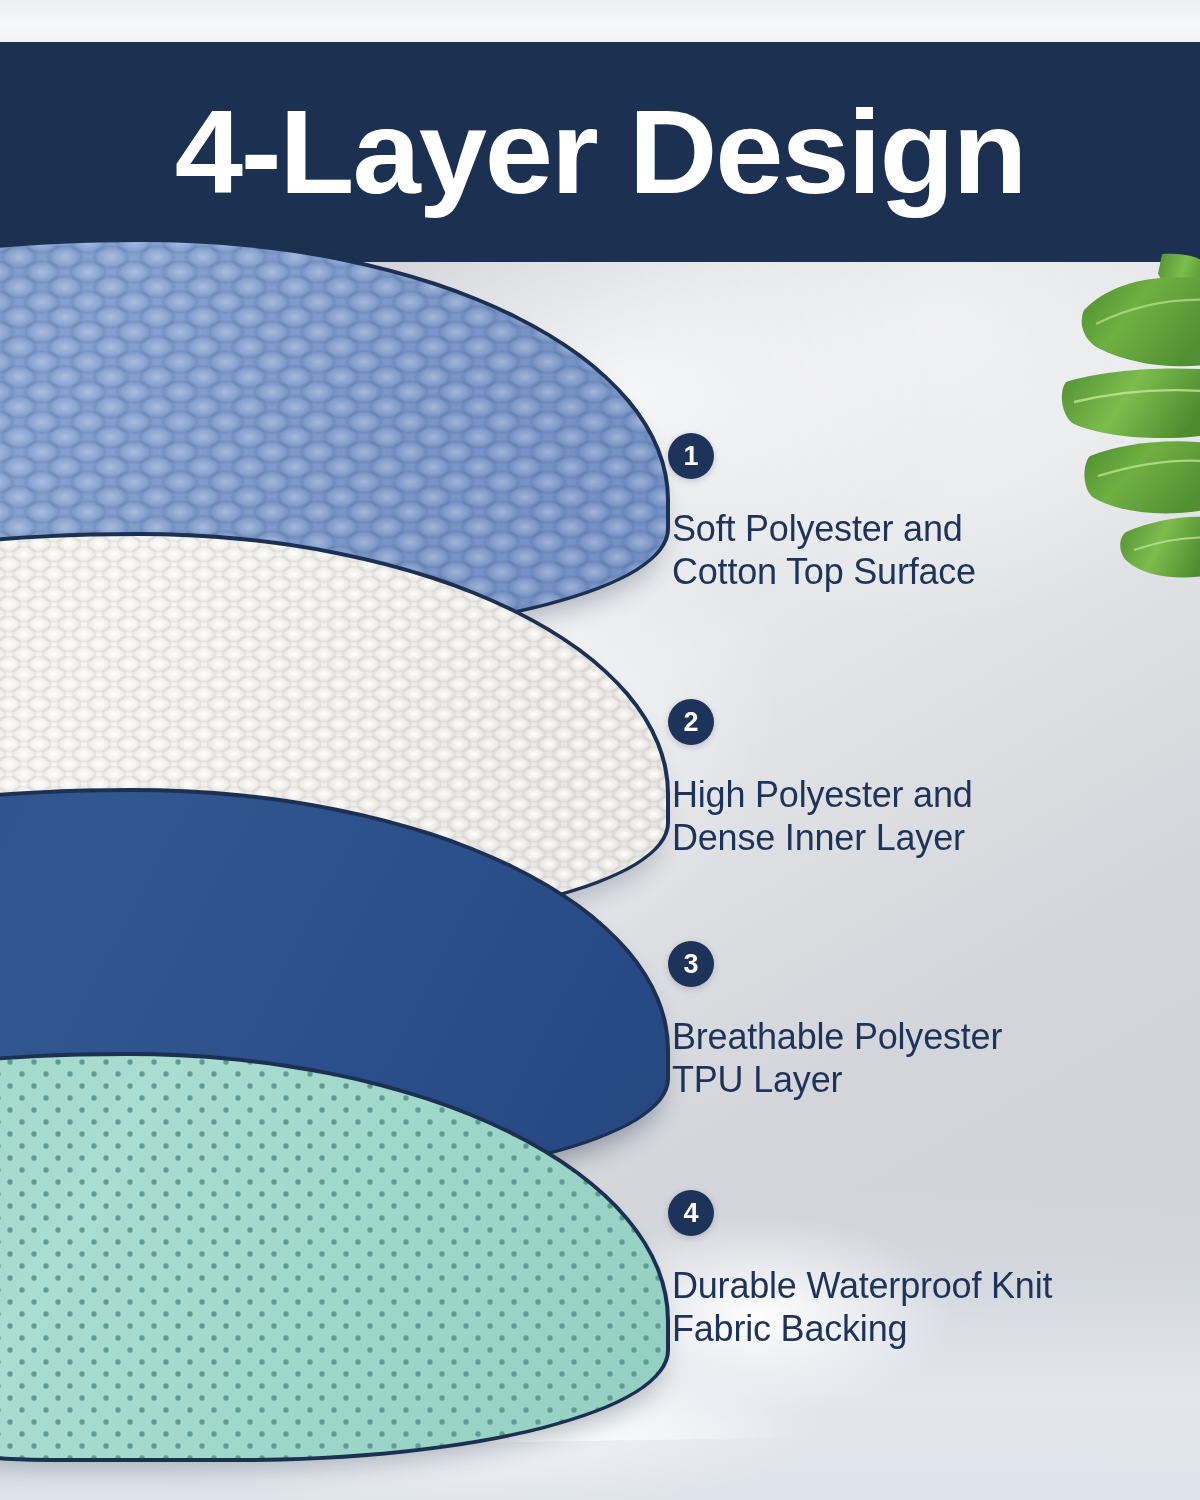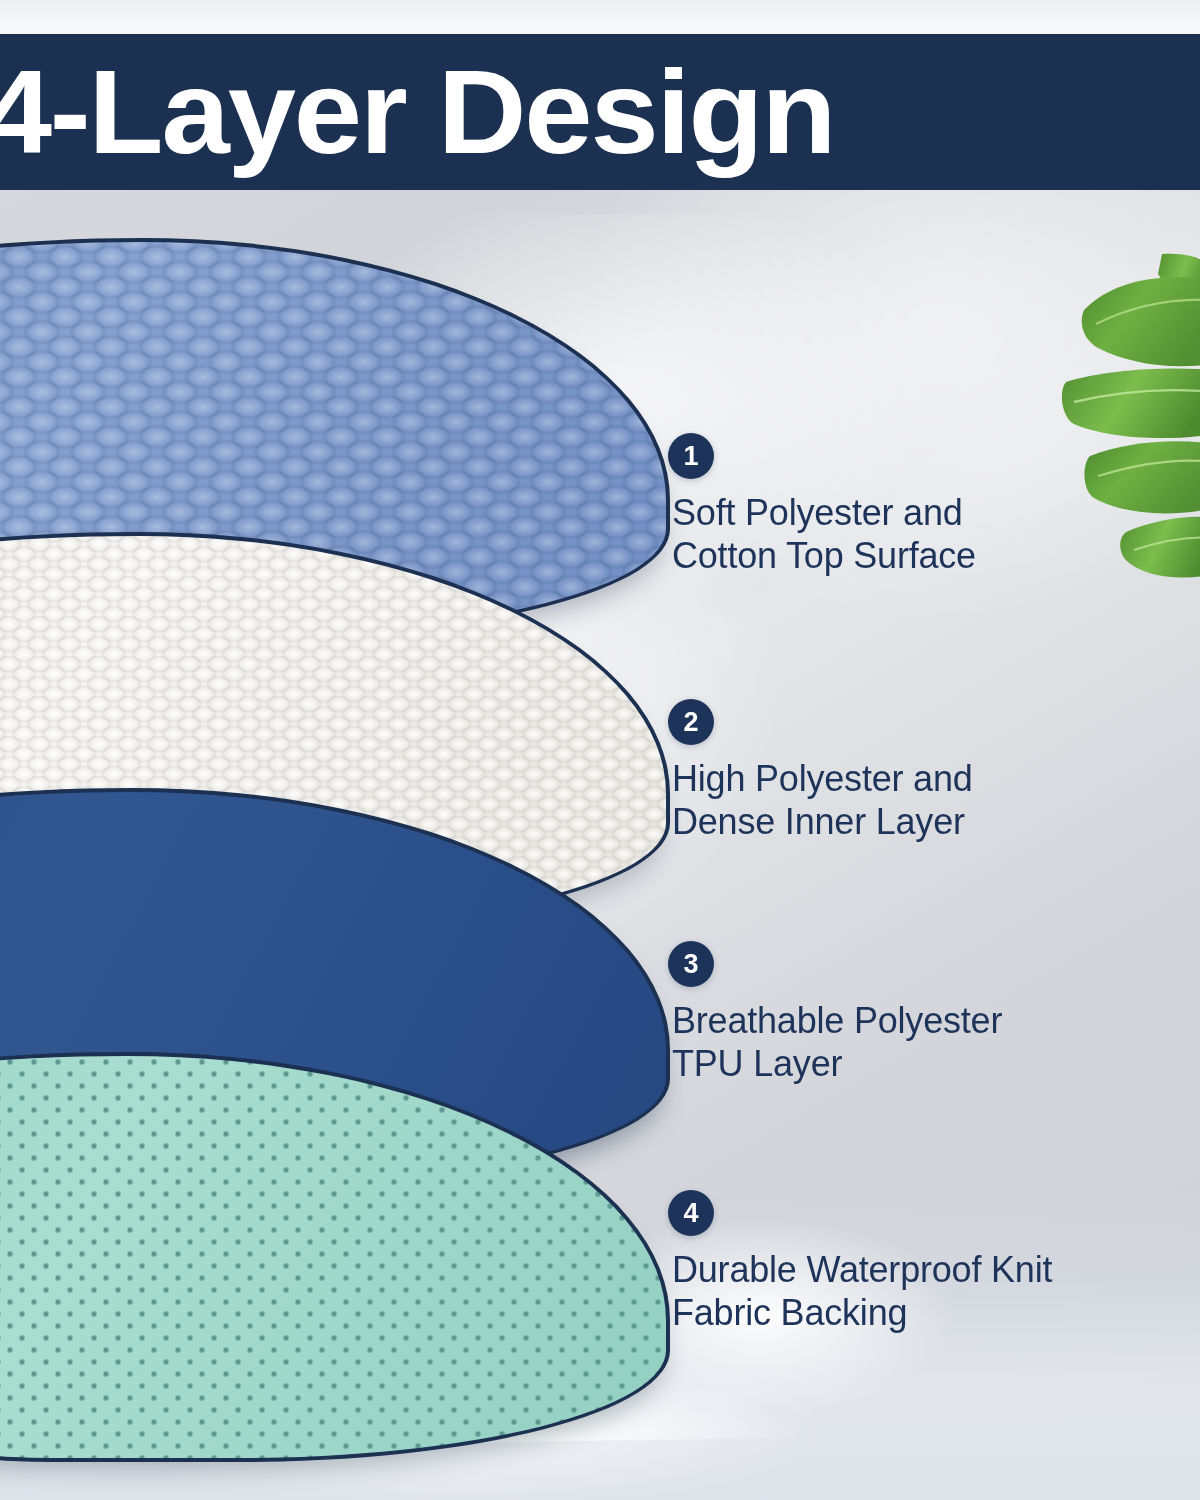--- a/index.html
+++ b/index.html
@@ -54,26 +54,26 @@
     width: 760px;
     height: 190px;
     transform: translateX(-50%) rotate(-1deg);
     background: radial-gradient(ellipse 380px 96px at 50% 100%, rgba(255,255,255,0.92) 0%, rgba(255,255,255,0) 72%);
     pointer-events: none;
   }
 
   
   .banner {
     position: absolute;
-    left: 0; top: 34px;
-    width: 1200px; height: 156px;
+    left: 0; top: 42px;
+    width: 1200px; height: 220px;
     background: #1c3052;
     display: flex;
     align-items: center;
-    justify-content: flex-start;
+    justify-content: center;
     overflow: hidden;
   }
   .banner-title {
     color: #ffffff;
     font-size: 118px;
     font-weight: bold;
     letter-spacing: -2px;
     line-height: 1;
     white-space: nowrap;
     transform: scaleX(1.04);
@@ -173,21 +173,21 @@
     color: #ffffff;
     display: flex;
     align-items: center;
     justify-content: center;
     font-size: 27px;
     font-weight: bold;
     line-height: 1;
     box-shadow: 0 2px 6px rgba(30,51,89,0.22);
   }
   .callout-text {
-    margin-top: 12px;
+    margin-top: 28px;
     margin-left: 4px;
     color: #1e3359;
     font-size: 36px;
     line-height: 43px;
     letter-spacing: -0.2px;
     white-space: pre-line;
   }
 
   .c1 { top: 433px; }
   .c2 { top: 699px; }

